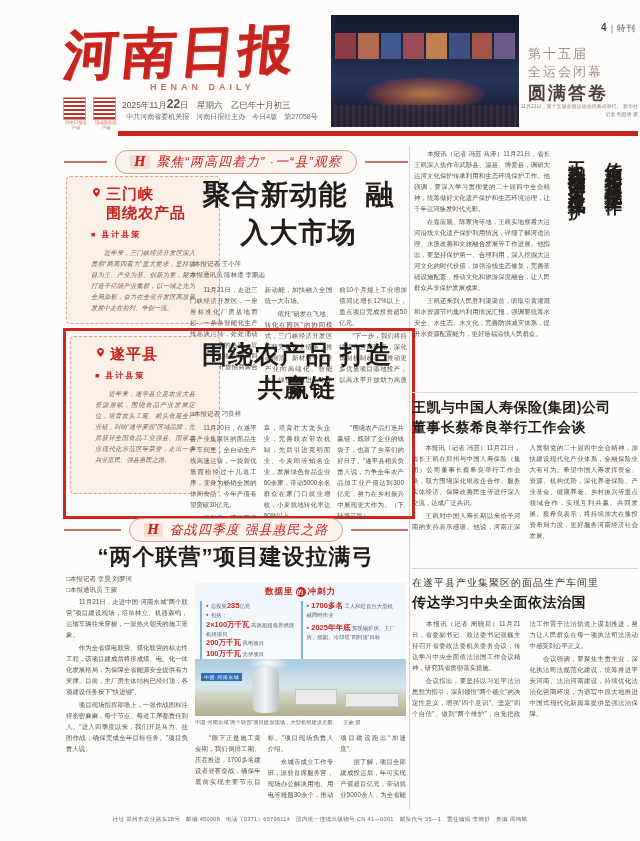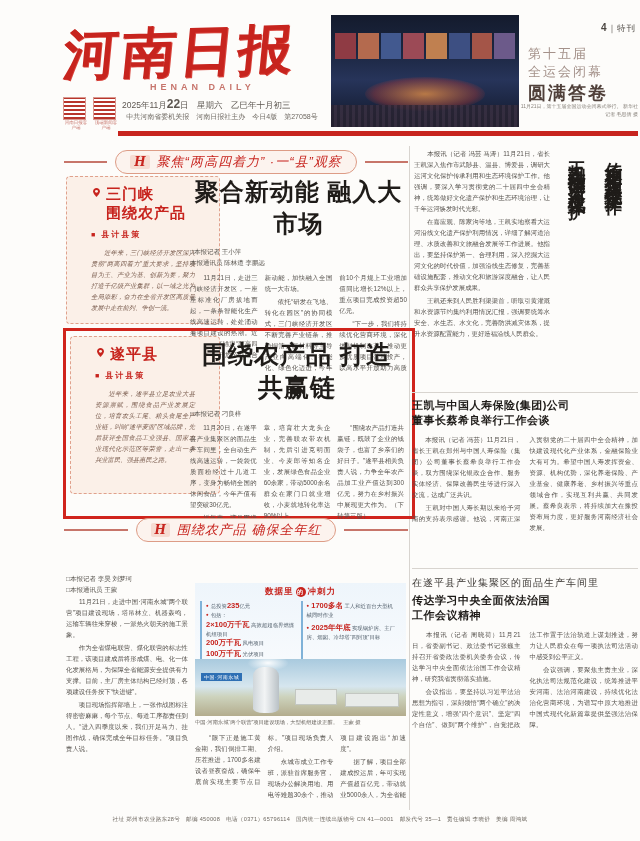--- a/index.html
+++ b/index.html
@@ -81,21 +81,21 @@
   #plume{position:absolute;left:52px;top:-4px;width:42px;height:16px;border-radius:50%;
      background:radial-gradient(ellipse,rgba(255,255,255,.95),rgba(255,255,255,0) 70%);}
   #photo-sign{position:absolute;left:6px;top:14px;background:#2e6fb4;color:#fff;font-size:5px;
      padding:1px 3px;letter-spacing:.5px;}
   .bldg{position:absolute;background:#e8ebe9;border:.5px solid #c3c7c2;}
   #mid-caption{left:195px;top:719px;width:211px;font-size:5.3px;color:#6b6660;line-height:1.5;}
   
   #vhead{display:flex;}
   .vline{writing-mode:vertical-rl;font-size:17.5px;font-weight:900;color:#1f1c19;
      letter-spacing:3px;line-height:2.1;}
-  #a5-head,.rt-head{font-size:11px;font-weight:900;color:#1f1c19;line-height:1.4;letter-spacing:.5px;}
+  #a5-head,.rt-head{font-size:14px;font-weight:900;color:#1f1c19;line-height:1.4;letter-spacing:.5px;}
   #a6-kicker{font-size:10px;color:#3f3b37;letter-spacing:1px;}
   
   #footer{left:70px;top:816px;width:500px;font-size:5.6px;color:#6e6861;text-align:center;letter-spacing:.3px;}
 </style>
 </head>
 <body>
 
 <div id="page">
 
   <div class="abs" id="masthead-title">河南日报</div>
@@ -159,21 +159,21 @@
       <div>
         <div class="loc-name">三门峡</div>
         <div class="loc-name">围绕农产品</div>
       </div>
     </div>
     <div class="loc-tag">县计县策</div>
     <div class="loc-sum">　　近年来，三门峡经济开发区深入贯彻“两高四着力”重大要求，坚持项目为王、产业为基、创新为要，聚力打造千亿级产业集群，以一域之光为全局添彩，奋力在全省开发区高质量发展中走在前列、争创一流。</div>
   </div>
 
   <div class="abs" style="left:190px;top:176px;width:217px;">
-    <div class="art-head" style="font-size:24px;">聚合新动能  融入大市场</div>
+    <div class="art-head" style="font-size:28px;font-family:Liberation Mono, monospace;">聚合新动能  融入大市场</div>
     <div class="byline" style="margin-top:6px;">
       <div>□本报记者 王小萍</div>
       <div>本报通讯员 陈林道 李鹏远</div>
     </div>
     <div class="bodytext c3" style="margin-top:4px;height:108px;">
         <p>　　11月21日，走进三门峡经济开发区，一座座标准化厂房拔地而起，一条条智能化生产线高速运转，处处涌动着项目建设的热潮。近年来，该区锚定“两高四着力”，以开放招商聚合新动能，加快融入全国统一大市场。</p>
         <p>　　依托“研发在飞地、转化在园区”的协同模式，三门峡经济开发区不断完善产业链条，推动铜箔、新材料等主导产业向高端化、智能化、绿色化迈进，今年前10个月规上工业增加值同比增长12%以上，重点项目完成投资超50亿元。</p>
         <p>　　“下一步，我们将持续优化营商环境，深化体制机制改革，推动更多优质项目落地投产，以高水平开放助力高质量发展。”三门峡经济开发区相关负责人表示。</p>
       </div>
   </div>
@@ -201,25 +201,26 @@
         <p>　　11月20日，在遂平县产业集聚区的面品生产车间里，全自动生产线高速运转，一袋袋优质面粉经过十几道工序，变身为畅销全国的休闲食品，今年产值有望突破30亿元。</p>
         <p>　　近年来，该县围绕农产品精深加工做文章，培育壮大龙头企业，完善联农带农机制，先后引进克明面业、今麦郎等知名企业，发展绿色食品企业60余家，带动5000余名群众在家门口就业增收，小麦就地转化率达90%以上。</p>
         <p>　　“围绕农产品打造共赢链，既鼓了企业的钱袋子，也富了乡亲们的好日子。”遂平县相关负责人说，力争全年农产品加工业产值达到300亿元，努力在乡村振兴中展现更大作为。（下转第三版）</p>
       </div>
   </div>
 
   <div class="abs sec-row" style="left:64px;top:518px;width:344px;">
     <div class="sec-line"></div>
     <div class="sec-pill">
       <span class="sec-badge">H</span>
-      <span class="sec-title">围绕农产品 确保全年红</span>
+      <span class="sec-title">奋战四季度 强县惠民之路</span>
     </div>
     <div class="sec-line"></div>
   </div>
 
+  <div class="abs art-head" style="left:64px;top:542px;width:344px;font-size:22px;">“两个联营”项目建设拉满弓</div>
   <div class="abs byline" style="left:66px;top:573px;width:130px;">
     <div>□本报记者 李昊 刘梦珂</div>
     <div>□本报通讯员 王蒙</div>
   </div>
   <div class="abs bodytext" style="left:66px;top:596px;width:122px;height:212px;">
       <p>　　11月21日，走进中国·河南永城“两个联营”项目建设现场，塔吊林立、机器轰鸣，运输车辆往来穿梭，一派热火朝天的施工景象。</p>
       <p>　　作为全省煤电联营、煤化联营的标志性工程，该项目建成后将形成煤、电、化一体化发展格局，为保障全省能源安全提供有力支撑。目前，主厂房主体结构已经封顶，各项建设任务按下“快进键”。</p>
       <p>　　项目现场指挥部墙上，一张作战图标注得密密麻麻，每个节点、每道工序都责任到人。“进入四季度以来，我们开足马力、挂图作战，确保完成全年目标任务。”项目负责人说。</p>
     </div>
 
@@ -280,21 +281,20 @@
         <p>　　本报讯（记者 冯芸）11月21日，省长王凯在郑州与中国人寿保险（集团）公司董事长蔡希良举行工作会谈，双方围绕深化银政企合作、服务实体经济、保障改善民生等进行深入交流，达成广泛共识。</p>
         <p>　　王凯对中国人寿长期以来给予河南的支持表示感谢。他说，河南正深入贯彻党的二十届四中全会精神，加快建设现代化产业体系，金融保险业大有可为。希望中国人寿发挥资金、资源、机构优势，深化养老保险、产业基金、健康养老、乡村振兴等重点领域合作，实现互利共赢、共同发展。蔡希良表示，将持续加大在豫投资布局力度，更好服务河南经济社会发展。</p>
       </div>
   </div>
 
   <div class="abs hdiv" style="left:412px;top:568px;width:226px;"></div>
 
   <div class="abs" style="left:412px;top:576px;width:226px;">
     <div id="a6-kicker">在遂平县产业集聚区的面品生产车间里</div>
     <div class="rt-head" style="margin-top:3px;">传达学习中央全面依法治国</div>
-    <div class="rt-head">工作会议精神</div>
     <div class="bodytext c2" style="margin-top:5px;height:160px;">
         <p>　　本报讯（记者 周晓荷）11月21日，省委副书记、政法委书记张巍主持召开省委政法委机关委务会议，传达学习中央全面依法治国工作会议精神，研究我省贯彻落实措施。</p>
         <p>　　会议指出，要坚持以习近平法治思想为指引，深刻领悟“两个确立”的决定性意义，增强“四个意识”、坚定“四个自信”、做到“两个维护”，自觉把政法工作置于法治轨道上谋划推进，努力让人民群众在每一项执法司法活动中感受到公平正义。</p>
         <p>　　会议强调，要聚焦主责主业，深化执法司法规范化建设，统筹推进平安河南、法治河南建设，持续优化法治化营商环境，为谱写中原大地推进中国式现代化新篇章提供坚强法治保障。</p>
       </div>
   </div>
 
   <div class="abs" id="footer">社址 郑州市农业路东28号　邮编 450008　电话（0371）65796114　国内统一连续出版物号 CN 41—0001　邮发代号 35—1　责任编辑 李晓舒　美编 周鸿斌</div>
 
 </div>

